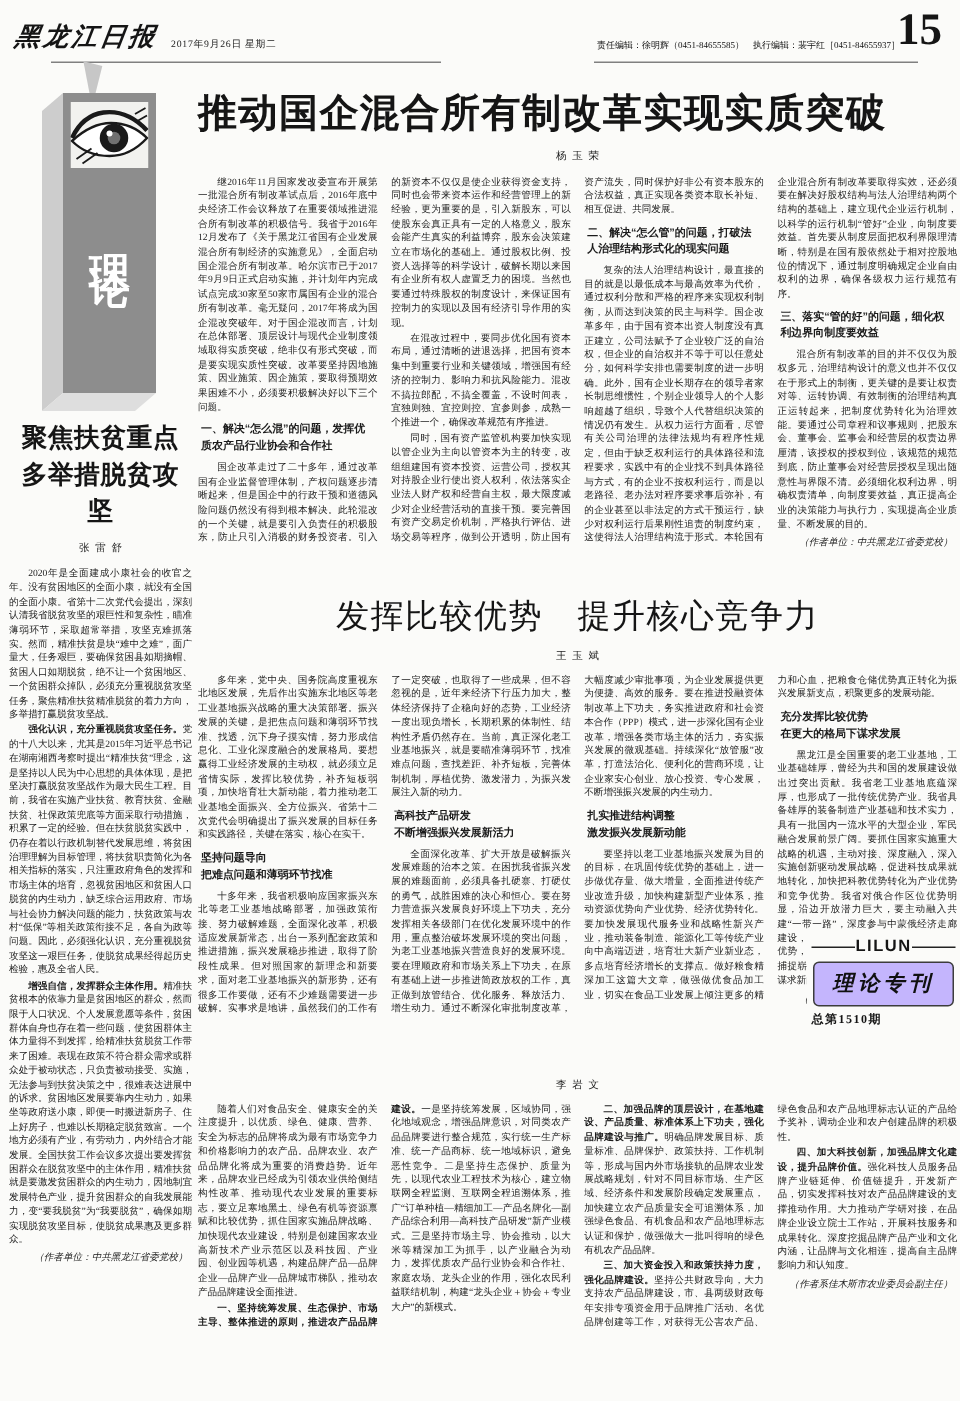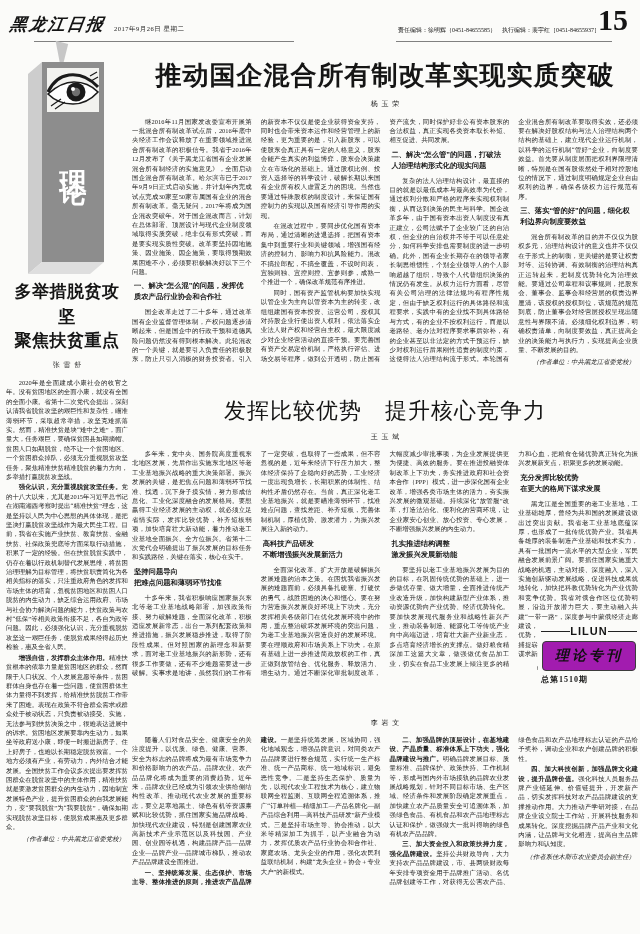--- a/index.html
+++ b/index.html
@@ -29,34 +29,34 @@
 .left-body{margin-top:8px;height:552px;overflow:hidden}
 
 .body-text{font-size:6.4px;line-height:1.47;text-align:justify;color:#1b1b1b}
 .para{text-indent:2em;margin:0 0 1px}
 .para b{font-family:"Liberation Sans","DejaVu Sans",sans-serif}
 .subhead{font-family:"Liberation Sans","DejaVu Sans",sans-serif;font-weight:bold;font-size:7.3px;line-height:1.5;text-align:left;white-space:pre-line;margin:5px 2px 4px}
 .attribution{text-align:right;font-style:italic;margin-top:3px;padding-right:3px}
 .cols-4{column-count:4;column-gap:9px;overflow:hidden}
 
 .main-art{position:absolute;left:132px;top:60px;width:506px}
-.main-art .art-title{text-align:center;font-size:26px;font-weight:900;letter-spacing:1px;line-height:1.25}
+.main-art .art-title{text-align:left;font-size:26px;font-weight:900;letter-spacing:1px;line-height:1.25}
 .main-art .body-text{margin-top:8px;height:262px}
 .mid-art{position:absolute;left:132px;top:396px;width:506px}
 .mid-art .art-title{text-align:center;font-size:22px;font-weight:400;letter-spacing:1px}
 .mid-art .body-text{margin-top:7px;height:258px}
 .bottom-art{position:absolute;left:132px;top:712px;width:506px}
 .bottom-art .art-title{text-align:center;font-size:24px;font-weight:900;letter-spacing:1px}
 .bottom-art .body-text{margin-top:7px;height:160px}
 
 .lilun{position:absolute;left:538px;top:620px;width:102px;background:#fbfbf9;padding:5px 3px 3px}
 .lilun-top{display:flex;align-items:center;gap:0}
 .lilun-top .hline{flex:1;height:1px;background:#222}
 .lilun-latin{font-family:"Liberation Sans","DejaVu Sans",sans-serif;font-weight:bold;font-size:11px;letter-spacing:1px}
-.lilun-band{margin:4px 1px 3px;background:#a21caf;border:1.4px solid #3c3c3c;border-radius:4px;text-align:center;font-size:14px;font-weight:900;font-style:italic;letter-spacing:3px;padding:5px 0;color:#101010}
+.lilun-band{margin:4px 1px 3px;background:#c4b5fd;border:1.4px solid #3c3c3c;border-radius:4px;text-align:center;font-size:14px;font-weight:900;font-style:italic;letter-spacing:3px;padding:5px 0;color:#101010}
 .lilun-issue{text-align:left;font-size:8px;font-weight:bold;letter-spacing:1px}
 </style>
 </head>
 <body>
 
 <div class="page">
 
   <div class="brand">黑龙江日报</div>
   <div class="issue-date">2017年9月26日  星期二</div>
   <div class="editors">责任编辑：徐明辉（0451-84655585）　执行编辑：裴宇红［0451-84655937］</div>
@@ -80,22 +80,22 @@
       <circle cx="26" cy="21" r="2" fill="#ffffff"></circle>
       <path d="M4 38 L14 31 M8 41 L18 34 M43 8 L50 4 M44 13 L51 9" stroke="#1a1a1a" stroke-width="1.2"></path>
     </svg>
     <div class="banner-label">
       <span>理论</span>
     </div>
   </div>
 
   <div class="left-article">
     <div class="left-title">
+      <div>聚焦扶贫重点</div>
       <div>多举措脱贫攻坚</div>
-      <div>聚焦扶贫重点</div>
     </div>
     <div class="byline">张雷舒</div>
     <div class="body-text left-body">
         <p class="para">2020年是全面建成小康社会的收官之年。没有贫困地区的全面小康，就没有全国的全面小康。省第十二次党代会提出，深刻认清我省脱贫攻坚的艰巨性和复杂性，瞄准薄弱环节，采取超常举措，攻坚克难抓落实。然而，精准扶贫是块“难中之难”，面广量大，任务艰巨，要确保贫困县如期摘帽、贫困人口如期脱贫，绝不让一个贫困地区、一个贫困群众掉队，必须充分重视脱贫攻坚任务，聚焦精准扶贫精准脱贫的着力方向，多举措打赢脱贫攻坚战。</p>
         <p class="para"><b>强化认识，充分重视脱贫攻坚任务。</b>党的十八大以来，尤其是2015年习近平总书记在湖南湘西考察时提出“精准扶贫”理念，这是坚持以人民为中心思想的具体体现，是把坚决打赢脱贫攻坚战作为最大民生工程。目前，我省在实施产业扶贫、教育扶贫、金融扶贫、社保政策兜底等方面采取行动措施，积累了一定的经验。但在扶贫脱贫实践中，仍存在着以行政机制替代发展思维，将贫困治理理解为目标管理，将扶贫职责简化为各相关指标的落实，只注重政府角色的发挥和市场主体的培育，忽视贫困地区和贫困人口脱贫的内生动力，缺乏综合运用政府、市场与社会协力解决问题的能力，扶贫政策与农村“低保”等相关政策衔接不足，各自为政等问题。因此，必须强化认识，充分重视脱贫攻坚这一艰巨任务，使脱贫成果经得起历史检验，惠及全省人民。</p>
         <p class="para"><b>增强自信，发挥群众主体作用。</b>精准扶贫根本的依靠力量是贫困地区的群众，然而限于人口状况、个人发展意愿等条件，贫困群体自身也存在着一些问题，使贫困群体主体力量得不到发挥，给精准扶贫脱贫工作带来了困难。表现在政策不符合群众需求或群众处于被动状态，只负责被动接受、实施，无法参与到扶贫决策之中，很难表达进展中的诉求。贫困地区发展要靠内生动力，如果坐等政府送小康，即便一时搬进新房子、住上好房子，也难以长期稳定脱贫致富。一个地方必须有产业，有劳动力，内外结合才能发展。全国扶贫工作会议多次提出要发挥贫困群众在脱贫攻坚中的主体作用，精准扶贫就是要激发贫困群众的内生动力，因地制宜发展特色产业，提升贫困群众的自我发展能力，变“要我脱贫”为“我要脱贫”，确保如期实现脱贫攻坚目标，使脱贫成果惠及更多群众。</p>
         <p class="attribution">（作者单位：中共黑龙江省委党校）</p>
       </div>
   </div>
 

